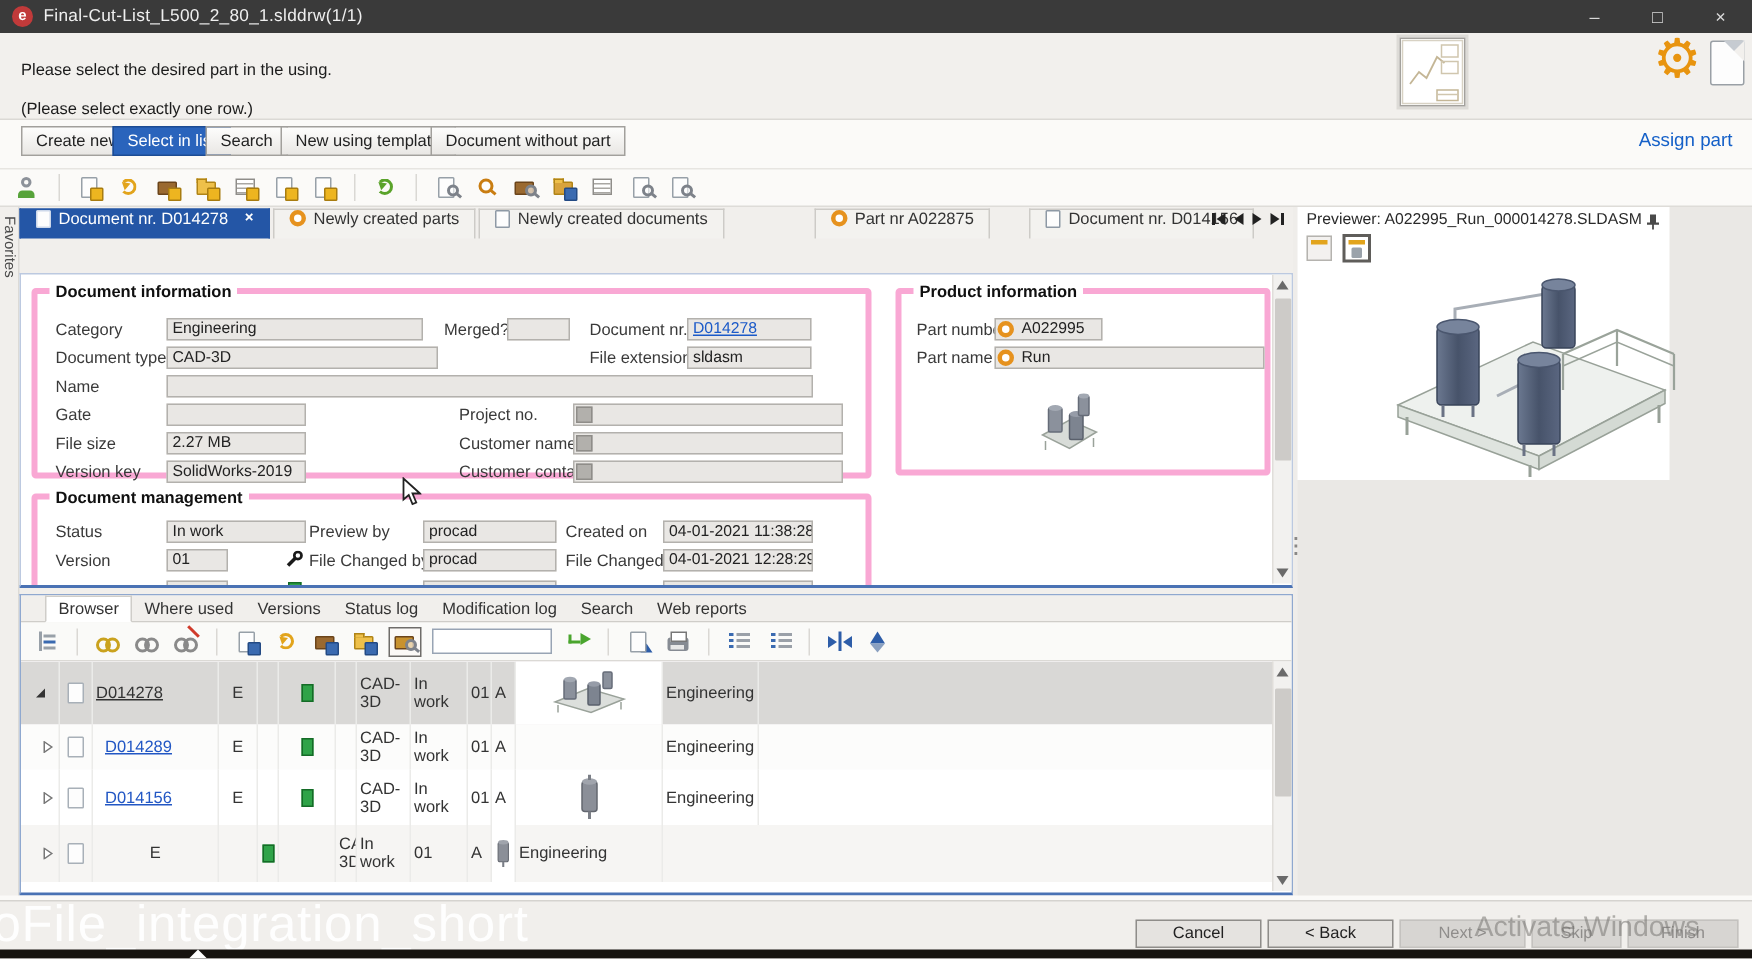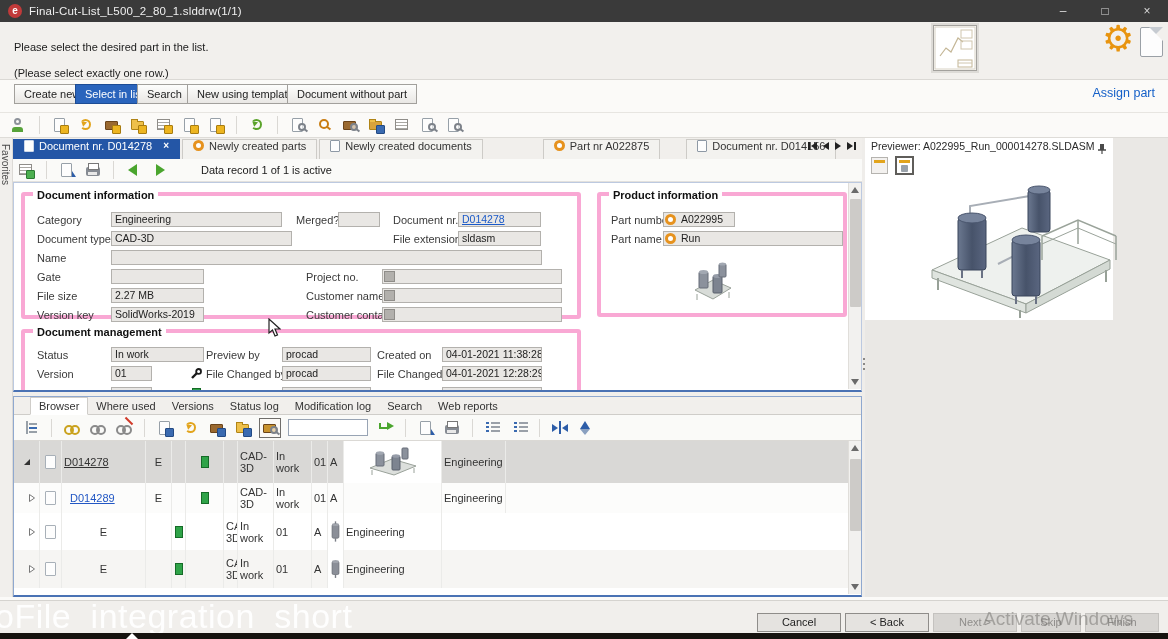--- a/index.html
+++ b/index.html
@@ -162,21 +162,21 @@
     <span class="title-text">Final-Cut-List_L500_2_80_1.slddrw(1/1)</span>
     <div class="win-ctrls">
       <span class="win-btn">–</span>
       <span class="win-btn">□</span>
       <span class="win-btn">×</span>
     </div>
   </div>
 
   <div class="msgbar">
     <div class="msgtext">
-      <div>Please select the desired part in the list.</div>
+      <div>Please select the desired part in the using.</div>
       <div>(Please select exactly one row.)</div>
     </div>
     <div class="dwg-thumb">
       <svg width="42" height="44" viewBox="0 0 42 44">
           <rect x="1" y="1" width="40" height="42" fill="#fff" stroke="#d8d2c4"></rect>
           <polyline points="6,30 12,22 17,26 24,12 29,16" fill="none" stroke="#c4b696" stroke-width="1.2"></polyline>
           <rect x="27" y="4" width="11" height="8" fill="none" stroke="#d0c6ae"></rect>
           <rect x="27" y="15" width="11" height="8" fill="none" stroke="#d0c6ae"></rect>
           <rect x="24" y="34" width="14" height="7" fill="none" stroke="#c4b696"></rect>
           <line x1="24" y1="37" x2="38" y2="37" stroke="#d0c6ae"></line>
@@ -287,40 +287,20 @@
         </span>
       <span class="nav-t left"></span>
       <span class="nav-t right"></span>
       <span class="navgrp">
           <span class="nav-t right"></span>
           <span class="nav-bar"></span>
         </span>
     </span>
   </div>
 
-  <div class="recordbar">
-    <span class="ic badge-g" style="margin-left:4px">
-        <span class="igrid"></span>
-      </span>
-    <span class="tsep"></span>
-    <span class="ic iuparrow">
-        <span class="ip"></span>
-      </span>
-    <span class="ic">
-        <span class="iprinter"></span>
-      </span>
-    <span class="tsep"></span>
-    <span class="ic">
-        <span class="itri-l"></span>
-      </span>
-    <span class="ic">
-        <span class="itri-r"></span>
-      </span>
-    <span class="rec-status">Data record 1 of 1 is active</span>
-  </div>
 
   <div class="formpanel">
 
     <div class="groupbox" style="left:7px;top:9px;width:560px;height:127px">
       <span class="legend">Document information</span>
       <span class="lbl" style="left:12px;top:18px">Category</span>
       <div class="fld" style="left:86px;top:16px;width:171px">Engineering</div>
       <span class="lbl" style="left:271px;top:18px">Merged?</span>
       <div class="fld" style="left:313px;top:16px;width:42px"></div>
       <span class="lbl" style="left:368px;top:18px">Document nr.</span>
@@ -555,20 +535,23 @@
 
       <div class="trow" style="height:37px">
         <span class="tc center" style="padding-left:12px">
             <svg width="8" height="8" viewBox="0 0 8 8">
               <path d="M1.5 0.5 L6.5 4 L1.5 7.5 Z" fill="#fff" stroke="#777"></path>
             </svg>
           </span>
         <span class="tc center">
             <span class="rowdoc"></span>
           </span>
+        <span class="tc" style="padding-left:8px">
+            <a class="doclink">D014156</a>
+          </span>
         <span class="tc center">E</span>
         <span class="tc"></span>
         <span class="tc center">
             <span class="statussq"></span>
           </span>
         <span class="tc"></span>
         <span class="tc">CAD-3D</span>
         <span class="tc">In work</span>
         <span class="tc">01</span>
         <span class="tc">A</span>

